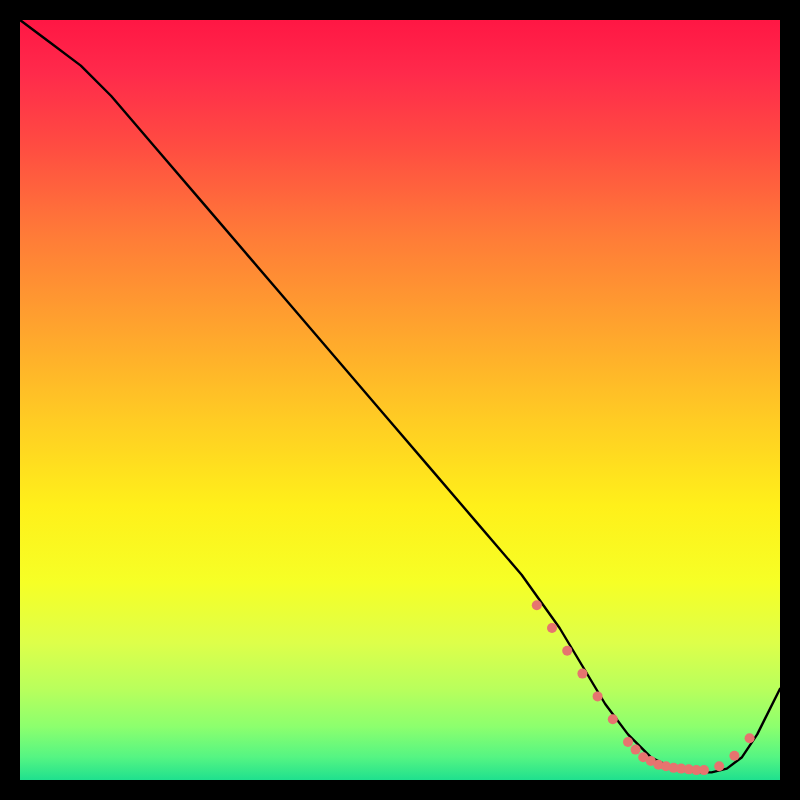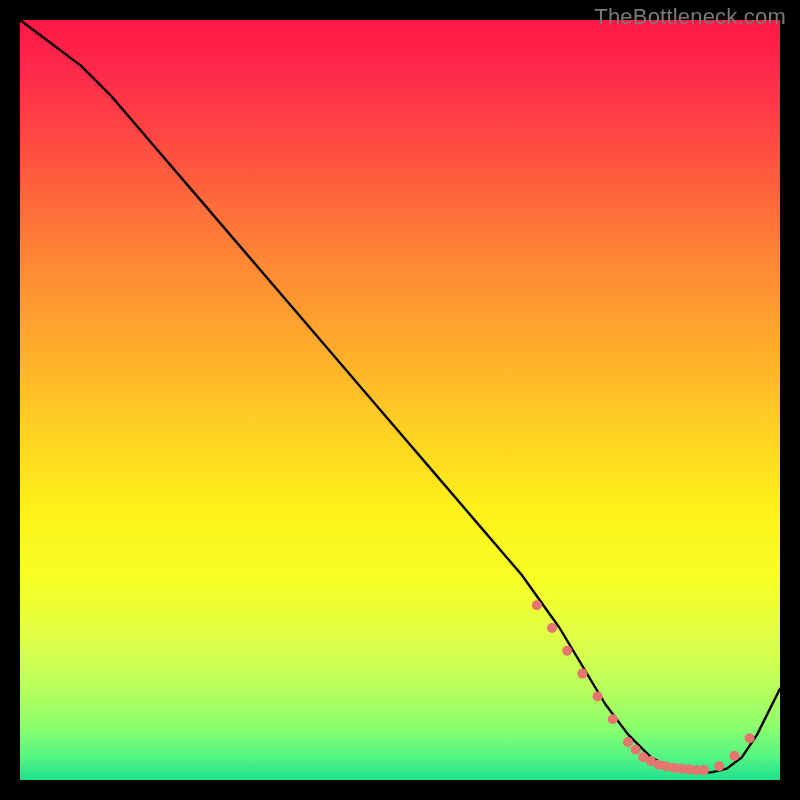--- a/index.html
+++ b/index.html
@@ -75,14 +75,13 @@
         <circle cx="673.60" cy="767.84" r="5" fill="#e6746f"></circle>
         <circle cx="681.20" cy="768.60" r="5" fill="#e6746f"></circle>
         <circle cx="688.80" cy="769.36" r="5" fill="#e6746f"></circle>
         <circle cx="696.40" cy="770.12" r="5" fill="#e6746f"></circle>
         <circle cx="704.00" cy="770.12" r="5" fill="#e6746f"></circle>
         <circle cx="719.20" cy="766.32" r="5" fill="#e6746f"></circle>
         <circle cx="734.40" cy="755.68" r="5" fill="#e6746f"></circle>
         <circle cx="749.60" cy="738.20" r="5" fill="#e6746f"></circle>
       </g>
   </svg>
-  <div class="watermark">TheBottleneck.com</div>
 </div>
 
 </body></html>

